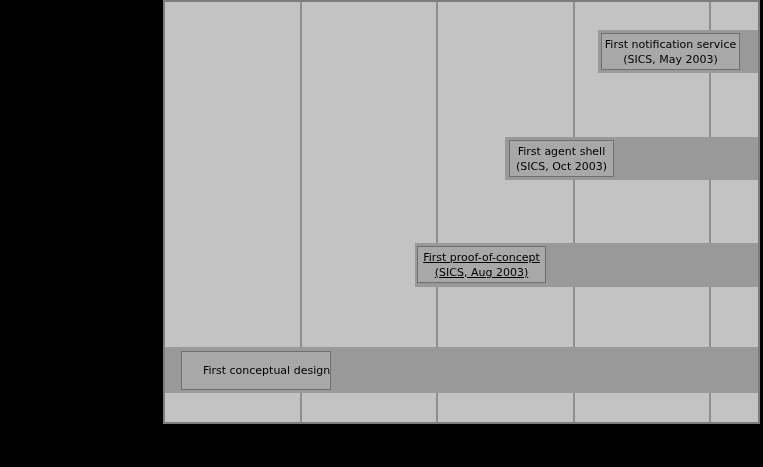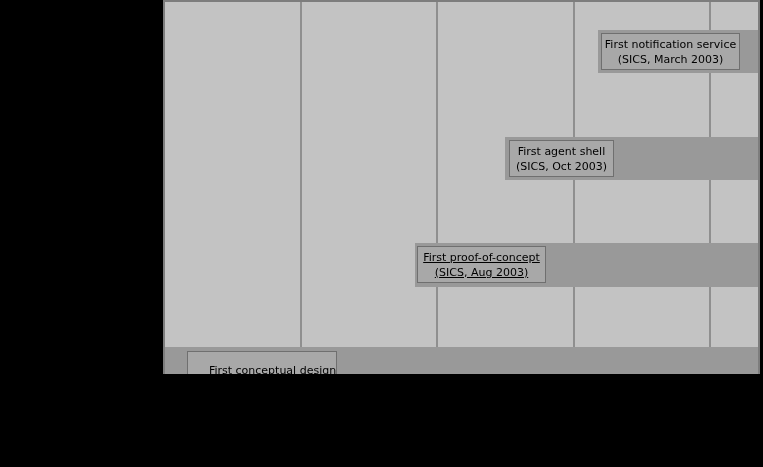--- a/index.html
+++ b/index.html
@@ -3,21 +3,21 @@
 <meta charset="utf-8">
 <style>
   html, body {
     margin: 0;
     padding: 0;
     background: #000;
   }
   .canvas {
     position: relative;
     width: 763px;
-    height: 374px;
+    height: 467px;
     background: var(--canvas-bg, #000000);
     overflow: hidden;
     font-family: "DejaVu Sans", "Liberation Sans", sans-serif;
   }
   .plot {
     position: absolute;
     left: 163px;
     top: 0;
     width: 597px;
     height: 424px;
@@ -60,42 +60,42 @@
     justify-content: center;
     color: var(--label-text, #000000);
     font-size: 11px;
     line-height: 15px;
     white-space: nowrap;
     text-align: center;
   }
   .box1 { left: 436px; top: 31px;  width: 139px; height: 37px; }
   .box2 { left: 344px; top: 138px; width: 105px; height: 37px; }
   .box3 { left: 252px; top: 244px; width: 129px; height: 37px; text-decoration: underline; }
-  .box4 { left: 22px;   top: 349px; width: 150px; height: 39px; padding-left: 21px; }
+  .box4 { left: 16px;   top: 349px; width: 150px; height: 39px; padding-left: 21px; }
 </style>
 </head>
 <body>
 
 <div class="canvas">
   <div class="plot">
     <div class="plot-inner">
 
       <div class="grid g1"></div>
       <div class="grid g2"></div>
       <div class="grid g3"></div>
       <div class="grid g4"></div>
 
       <div class="bar bar1"></div>
       <div class="bar bar2"></div>
       <div class="bar bar3"></div>
       <div class="bar bar4"></div>
 
       <div class="labelbox box1">
         <span>First notification service</span>
-        <span>(SICS, March 2003)</span>
+        <span>(SICS, May 2003)</span>
       </div>
 
       <div class="labelbox box2">
         <span>First agent shell</span>
         <span>(SICS, Oct 2003)</span>
       </div>
 
       <div class="labelbox box3">
         <span>First proof-of-concept</span>
         <span>(SICS, Aug 2003)</span>

